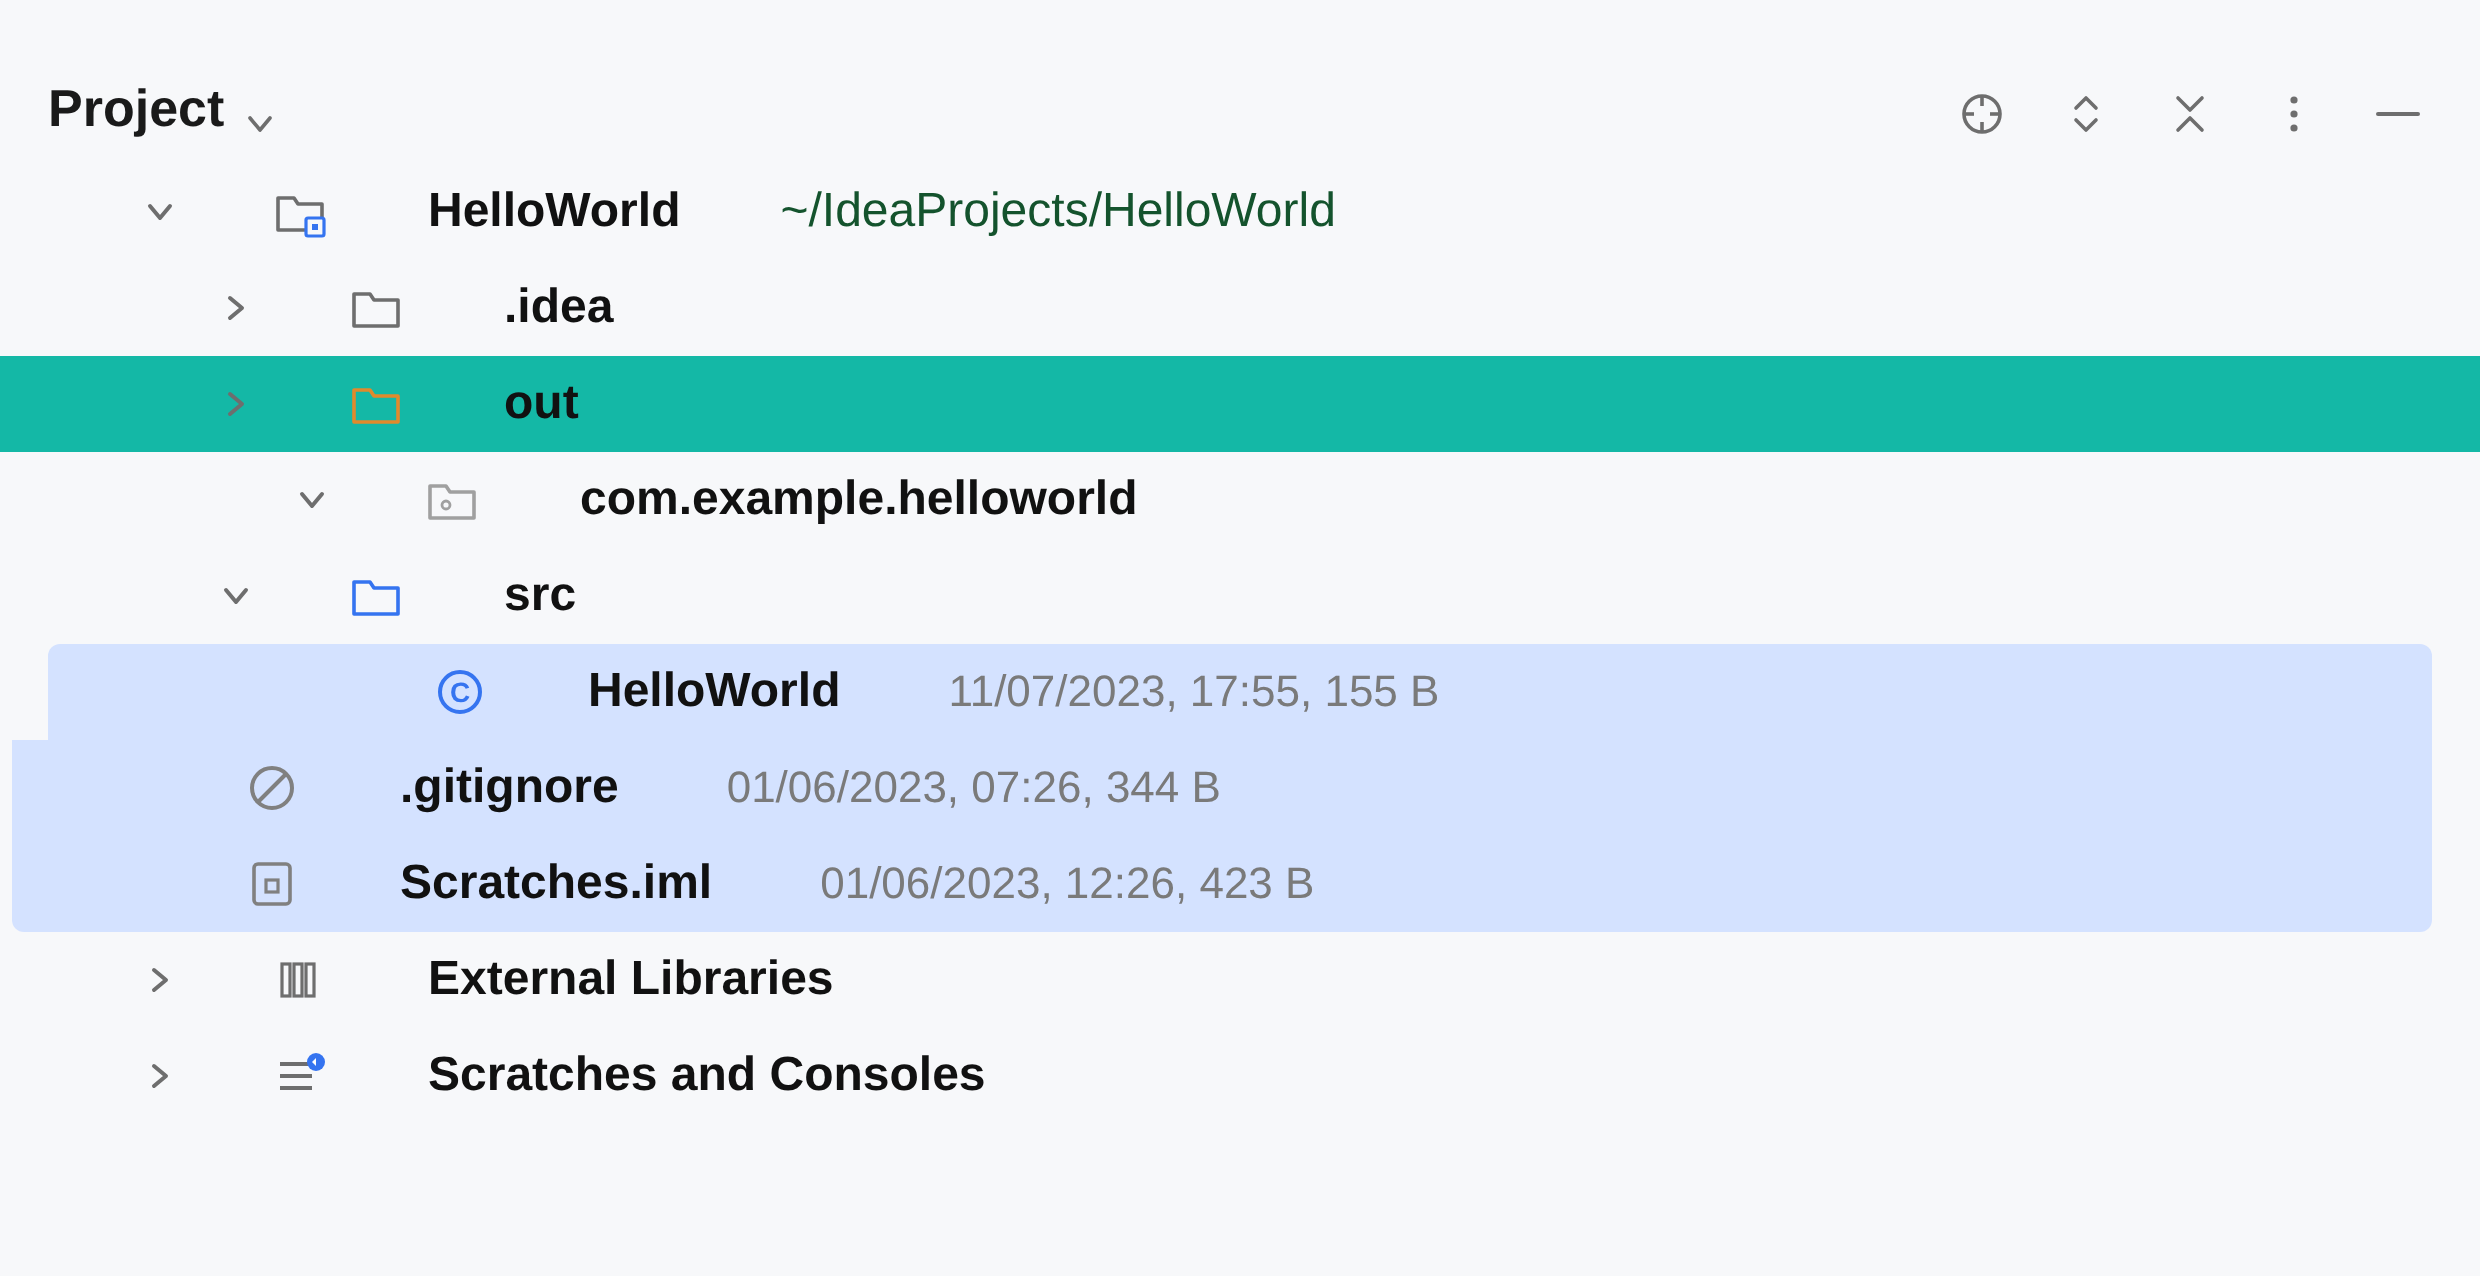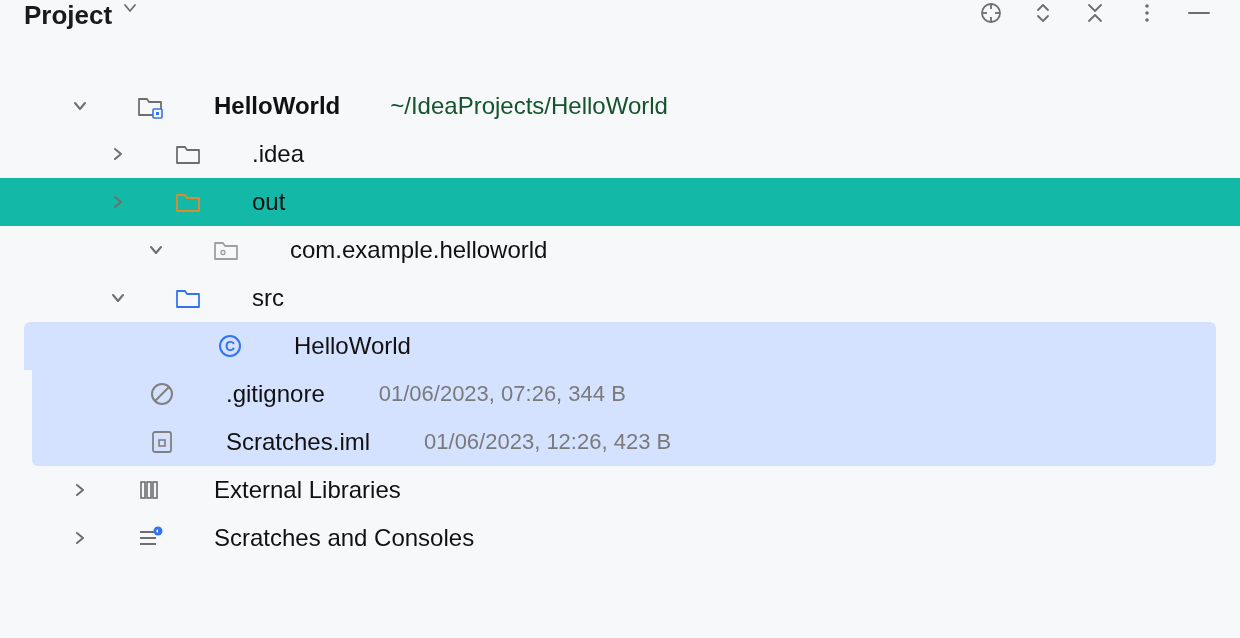--- a/index.html
+++ b/index.html
@@ -13,21 +13,21 @@
     color: #111;
   }
   .panel {
     width: 100%;
     height: 100%;
     background: #f7f8fa;
     position: relative;
   }
   .header {
     display: flex;
-    align-items: flex-start;
+    align-items: flex-end;
     height: 70px;
     padding: 0 24px;
   }
   .header-title {
     font-size: 26px;
     font-weight: 700;
     color: #1a1a1a;
   }
   .header-chevron {
     margin-left: 10px;
@@ -70,21 +70,21 @@
   }
   .row.highlight-blue.first {
     border-top-left-radius: 6px;
     border-top-right-radius: 6px;
     margin-left: 24px;
     margin-right: 24px;
     padding-left: 0;
   }
   .row.highlight-blue.mid,
   .row.highlight-blue.last {
-    margin-left: 32px;
+    margin-left: 6px;
     margin-right: 24px;
     padding-left: 0;
   }
   .row.highlight-blue.last {
     border-bottom-left-radius: 6px;
     border-bottom-right-radius: 6px;
   }
   .indent-0 { width: 0px; flex-shrink:0; }
   .indent-1 { width: 38px; flex-shrink:0; }
   .indent-2 { width: 76px; flex-shrink:0; }
@@ -100,20 +100,21 @@
     width: 28px;
     height: 28px;
     flex-shrink: 0;
     display: inline-flex;
     align-items: center;
     justify-content: center;
     margin-right: 10px;
   }
   .label {
     color: #111;
+    font-weight: bold;
   }
   .label.bold { font-weight: 700; }
   .label-path {
     color: #14532d;
     margin-left: 10px;
   }
   .meta {
     color: #7a7a7a;
     margin-left: 14px;
     font-size: 22px;
@@ -253,20 +254,21 @@
 
     <div class="row highlight-blue first">
       <span style="width:152px; flex-shrink:0;"></span>
       <span class="icon">
         <svg width="26" height="26" viewBox="0 0 26 26">
             <circle cx="13" cy="13" r="10" fill="none" stroke="#3574f0" stroke-width="2"></circle>
             <text x="13" y="18" text-anchor="middle" font-size="14" font-weight="600" fill="#3574f0" font-family="Arial">C</text>
           </svg>
       </span>
       <span class="label">HelloWorld</span>
+      <span class="meta">11/07/2023, 17:55, 155 B</span>
     </div>
 
     <div class="row highlight-blue mid">
       <span style="width:76px; flex-shrink:0;"></span>
       <span class="icon">
         <svg width="26" height="26" viewBox="0 0 26 26">
             <circle cx="13" cy="13" r="10" fill="none" stroke="#808080" stroke-width="2"></circle>
             <line x1="6" y1="20" x2="20" y2="6" stroke="#808080" stroke-width="2"></line>
           </svg>
       </span>

